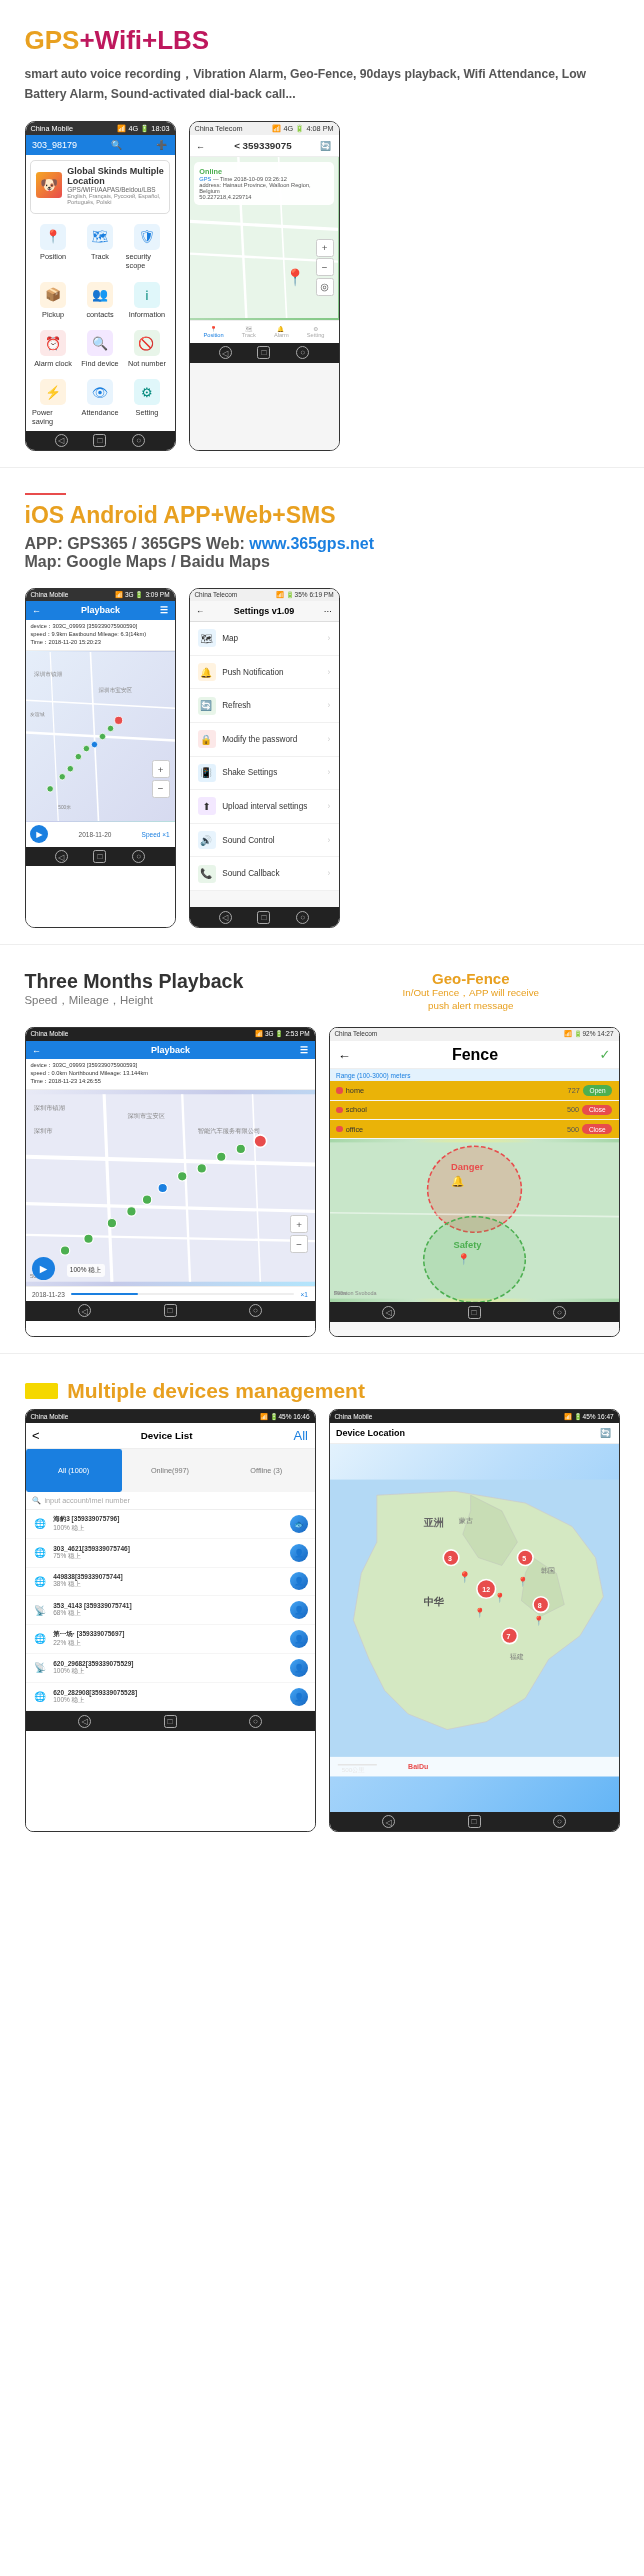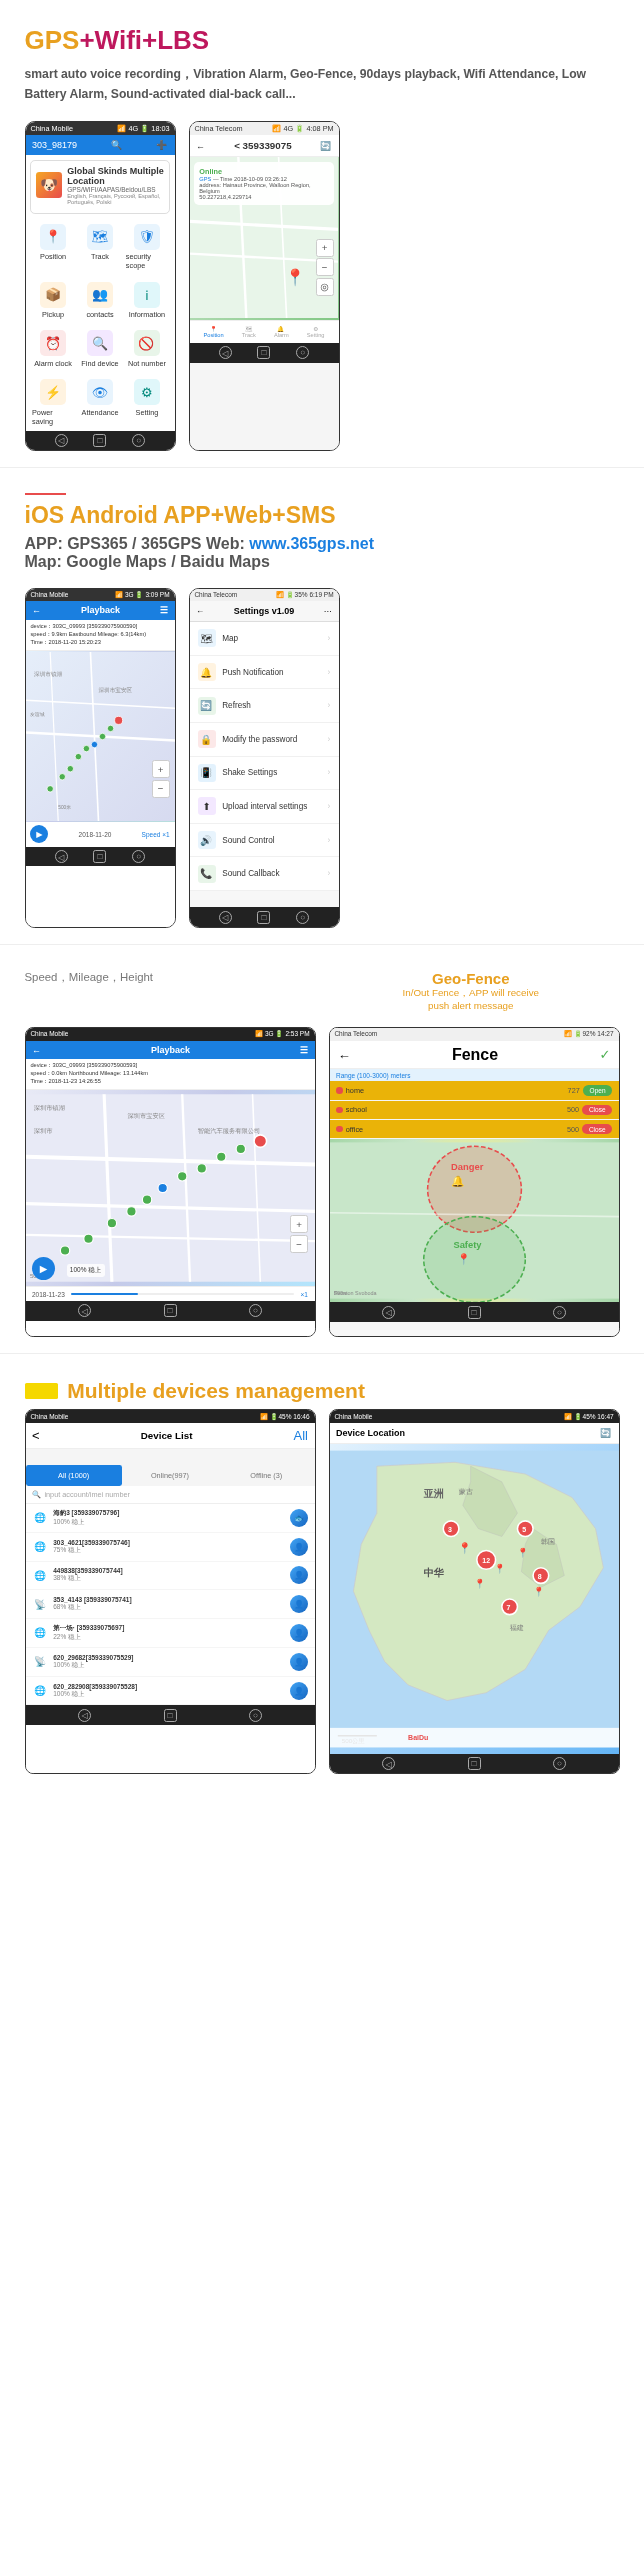--- a/index.html
+++ b/index.html
@@ -523,23 +523,22 @@
     }
     .device-title { font-size: 9.8px; font-weight: bold; }
     .device-tabs {
       display: flex;
       background: #f5f5f5;
       font-size: 7.3px;
     }
     .device-tab {
       flex: 1;
       text-align: center;
-      padding: 6px;
+      padding: 17px;
       color: #777;
-      margin-top: 16px;
     }
     .device-tab.active {
       background: #1a7fe0;
       color: #fff;
       border-radius: 2.4px;
     }
     .device-search {
       padding: 4.1px 6.5px;
       font-size: 7.3px;
       color: #aaa;
@@ -592,21 +591,21 @@
       background: #fff;
       padding: 4.9px 6.5px;
       display: flex;
       align-items: center;
       justify-content: space-between;
       border-bottom: 0.8px solid #eee;
       font-size: 9px;
       font-weight: bold;
     }
     .location-map {
-      height: 310px;
+      height: 368px;
       background: linear-gradient(135deg, #e3f2fd 0%, #bbdefb 30%, #90caf9 70%, #64b5f6 100%);
       position: relative;
       overflow: hidden;
     }
 
     
     .pb3-bar {
       background: #222;
       color: #fff;
       font-size: 6.5px;
@@ -941,20 +940,21 @@
           <div class="nav-btn">○</div>
         </div>
       </div>
     </div>
   </div>
 </div>
 
 <div class="section3">
   <div class="section3-header">
     <div class="section3-left-title">
+      <h3>Three Months Playback</h3>
       <p>Speed，Mileage，Height</p>
     </div>
     <div class="section3-right-title">
       <h3>Geo-Fence</h3>
       <p>In/Out Fence，APP will receive</p>
       <p>push alert message</p>
     </div>
   </div>
 
   <div class="section3-phones">

